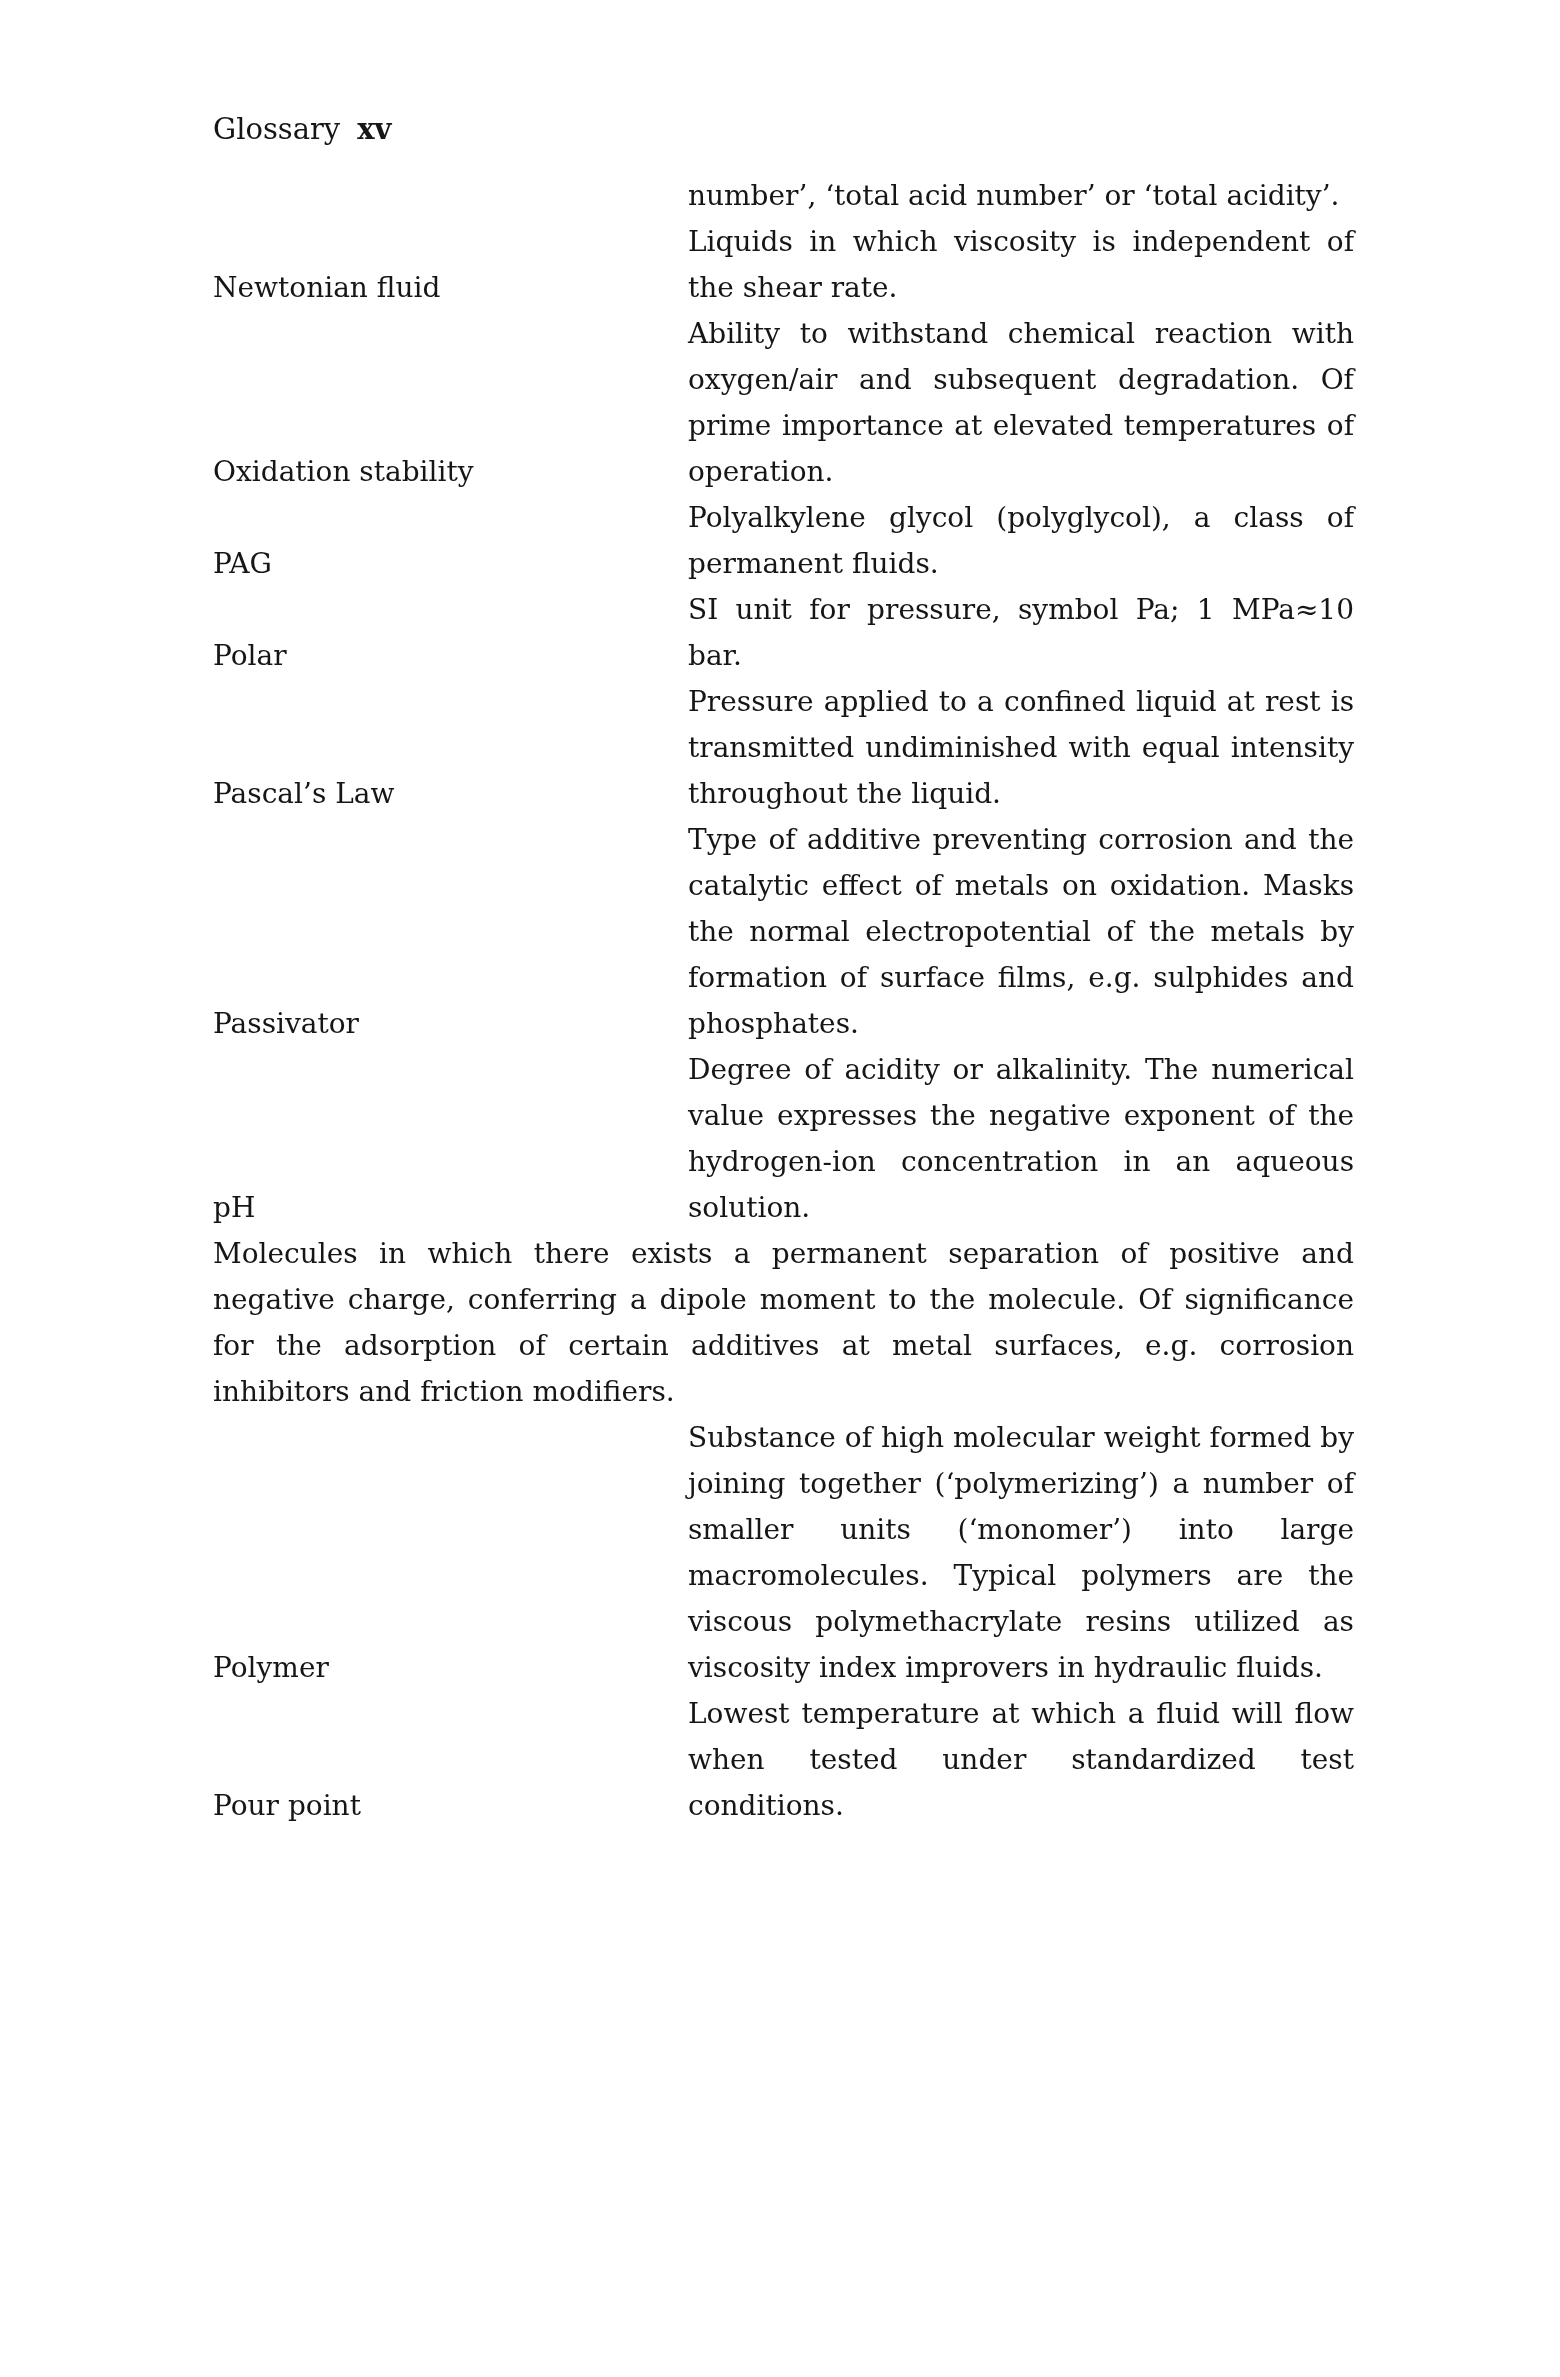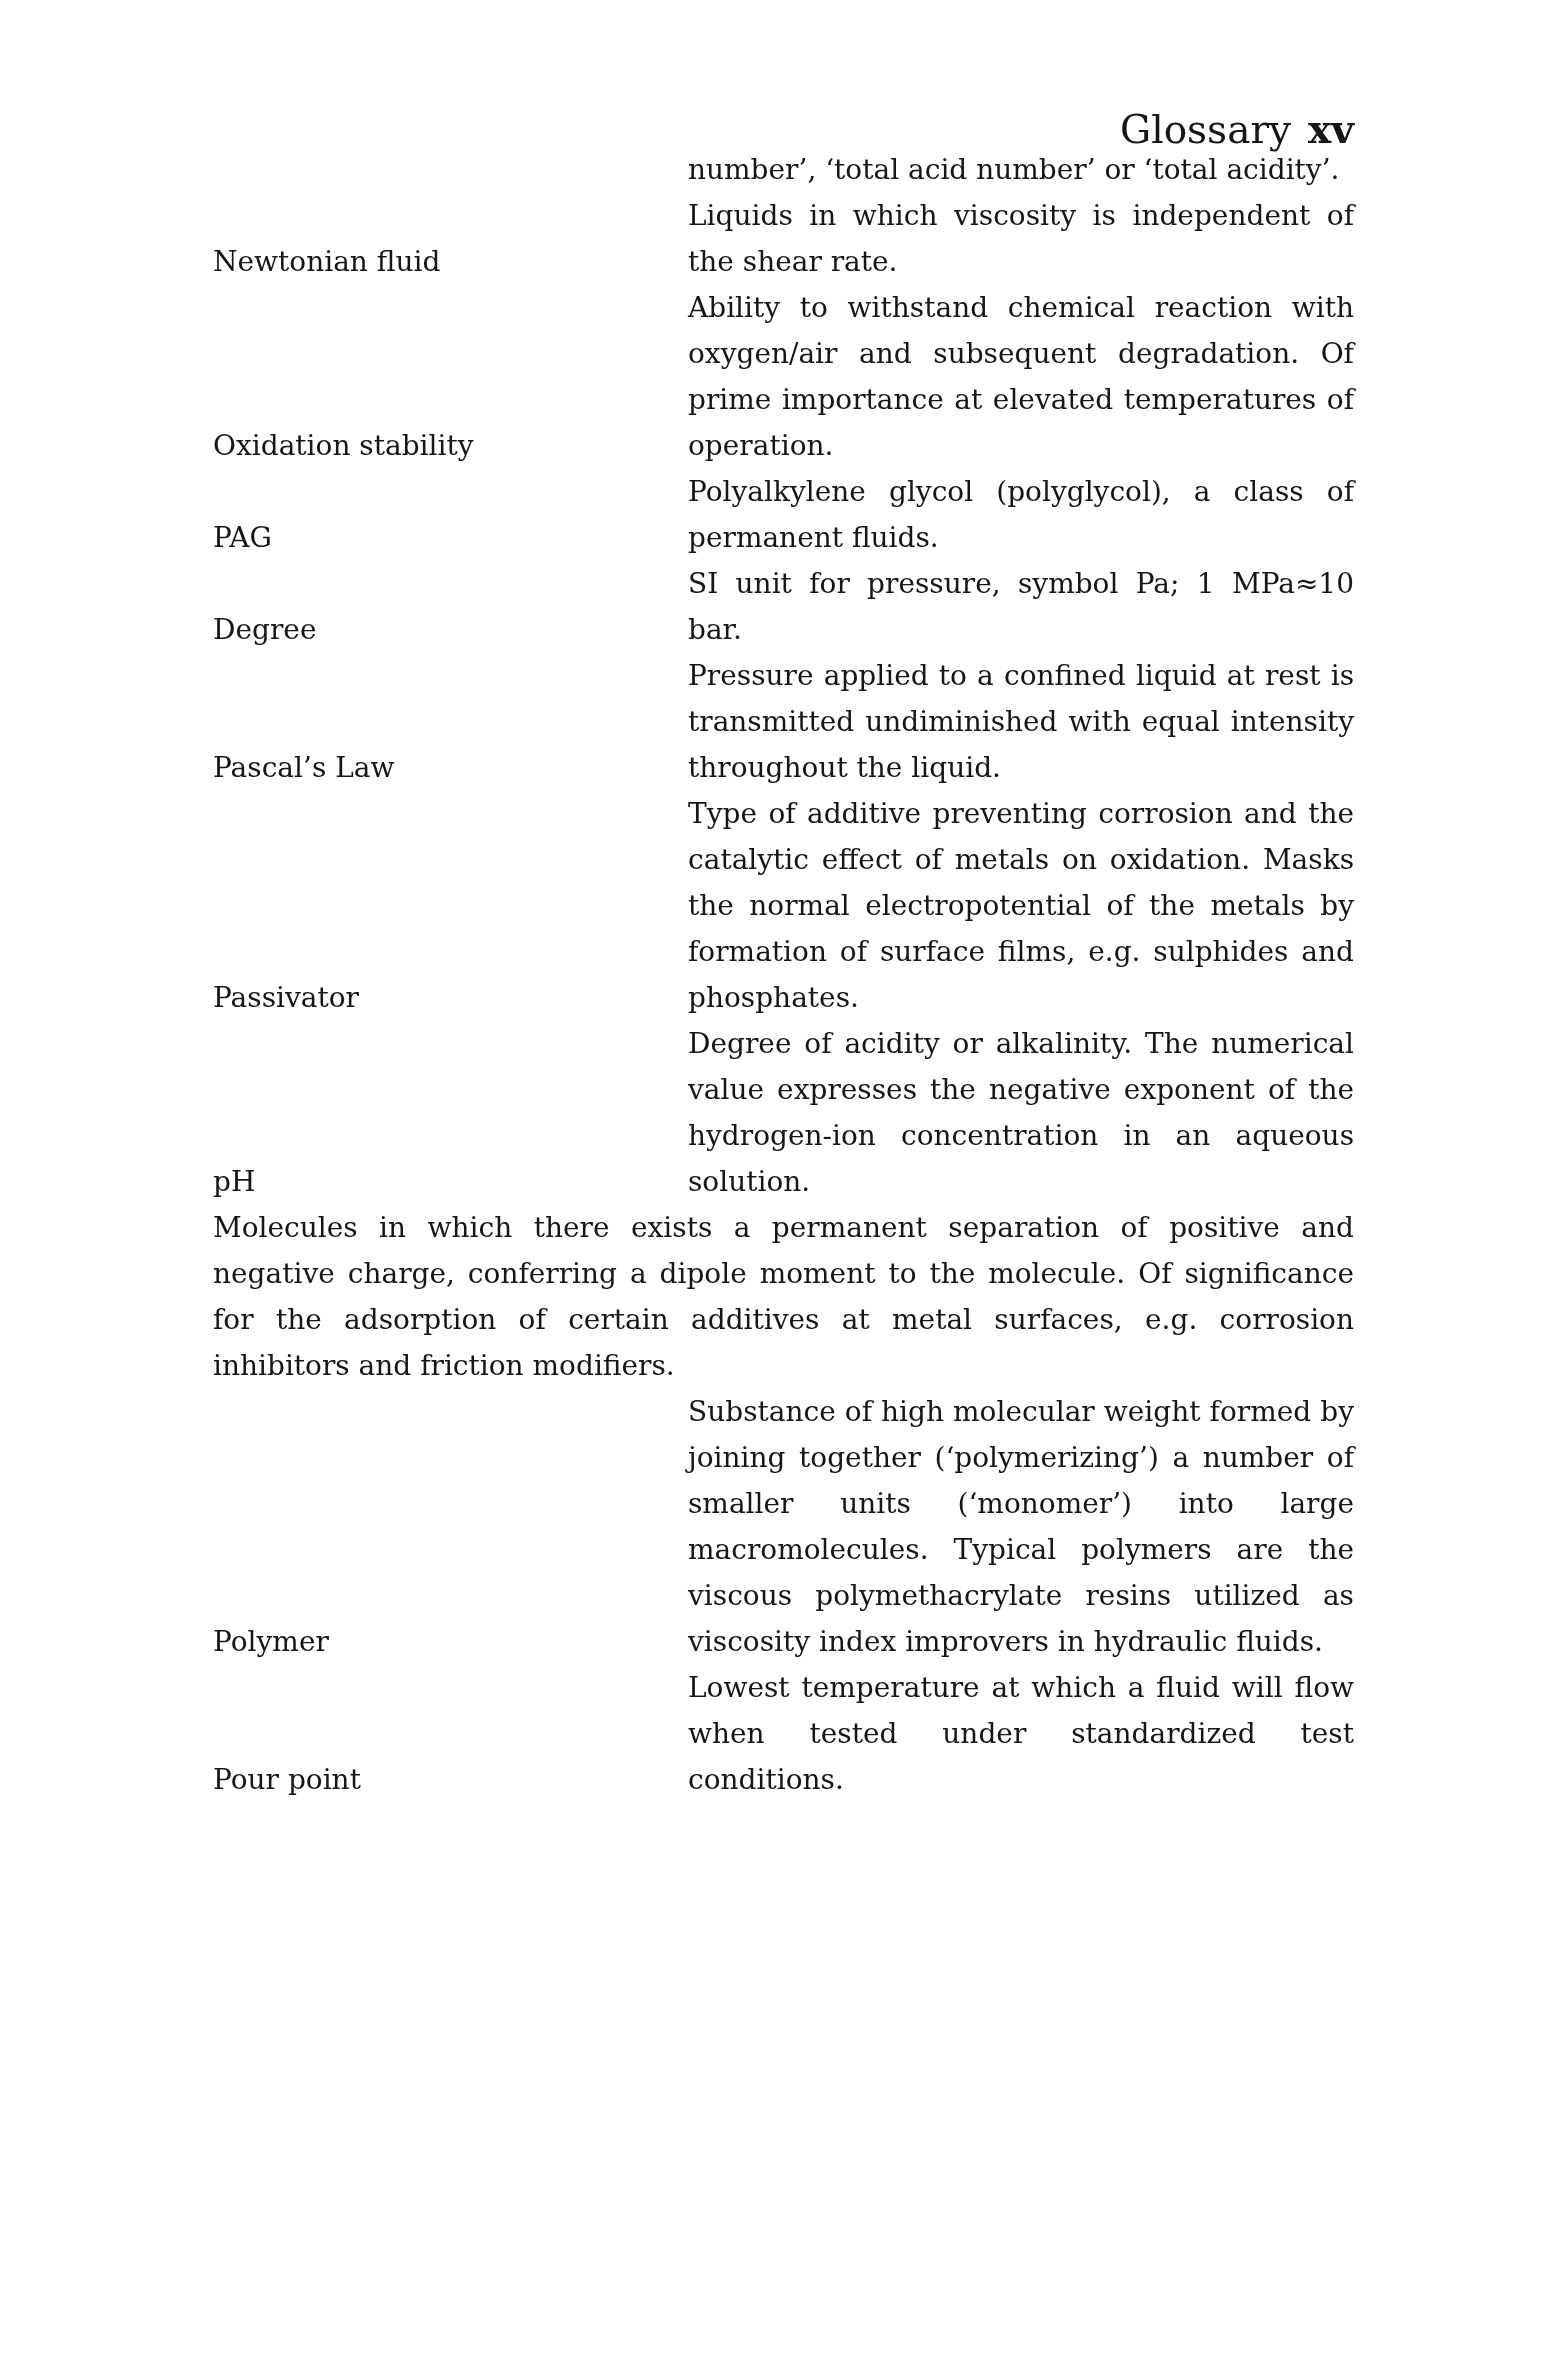--- a/index.html
+++ b/index.html
@@ -15,23 +15,24 @@
     position: relative;
     overflow: hidden;
   }
   .page {
     position: absolute;
     left: 213px;
     top: 112px;
     width: 1141px;
   }
   .running-head {
-    text-align: right;
-    font-size: 39px;
+    text-align: left;
+    font-size: 29px;
     line-height: 34px;
+    margin-bottom: 27px;
     white-space: nowrap;
   }
   .running-head .head-title {
     font-weight: normal;
   }
   .running-head .head-page {
     font-weight: bold;
     margin-left: 17px;
   }
   .entries {
@@ -75,21 +76,21 @@
       </div>
       <div class="entry">
         <div class="term">Oxidation stability</div>
         <div class="definition">Ability to withstand chemical reaction with oxygen/air and subsequent degradation. Of prime importance at elevated temperatures of operation.</div>
       </div>
       <div class="entry">
         <div class="term">PAG</div>
         <div class="definition">Polyalkylene glycol (polyglycol), a class of permanent fluids.</div>
       </div>
       <div class="entry">
-        <div class="term">Degree</div>
+        <div class="term">Polar</div>
         <div class="definition">SI unit for pressure, symbol Pa; 1 MPa≈10 bar.</div>
       </div>
       <div class="entry">
         <div class="term">Pascal’s Law</div>
         <div class="definition">Pressure applied to a confined liquid at rest is transmitted undiminished with equal intensity throughout the liquid.</div>
       </div>
       <div class="entry">
         <div class="term">Passivator</div>
         <div class="definition">Type of additive preventing corrosion and the catalytic effect of metals on oxidation. Masks the normal electropotential of the metals by formation of surface films, e.g. sulphides and phosphates.</div>
       </div>

